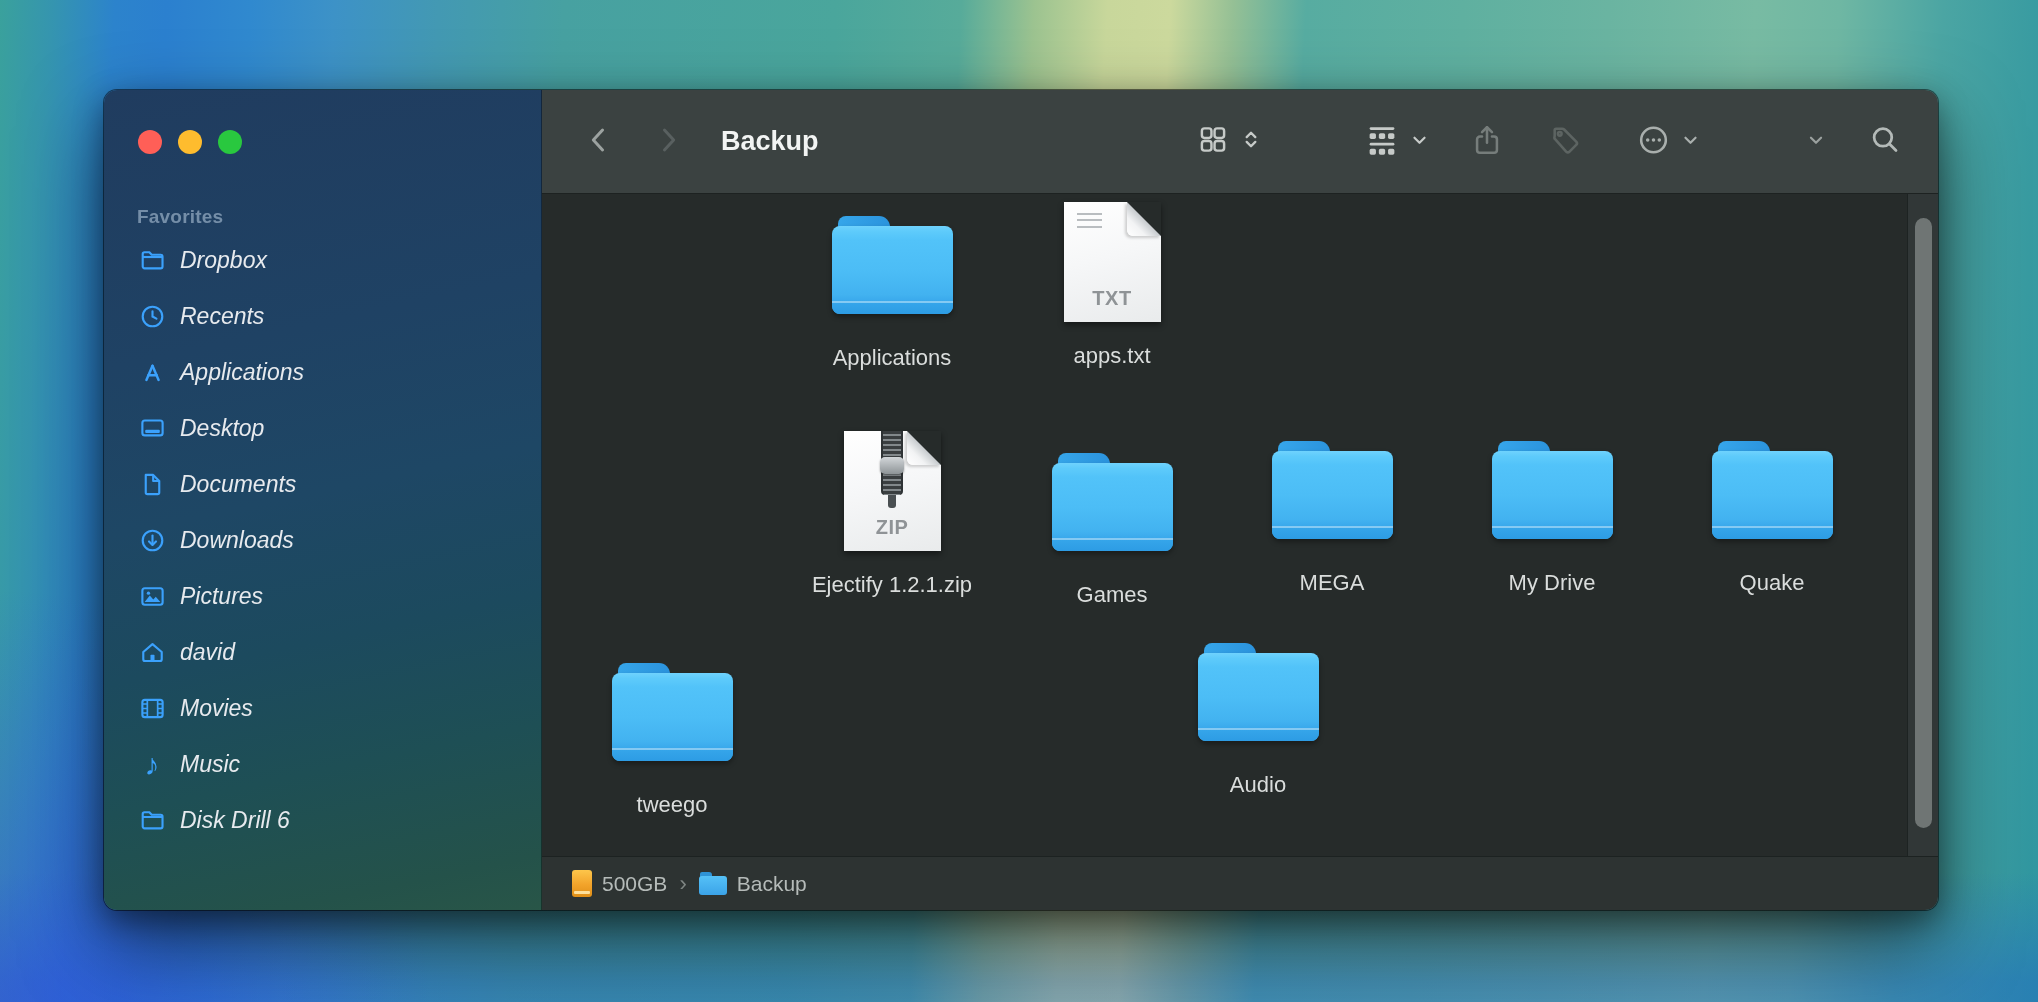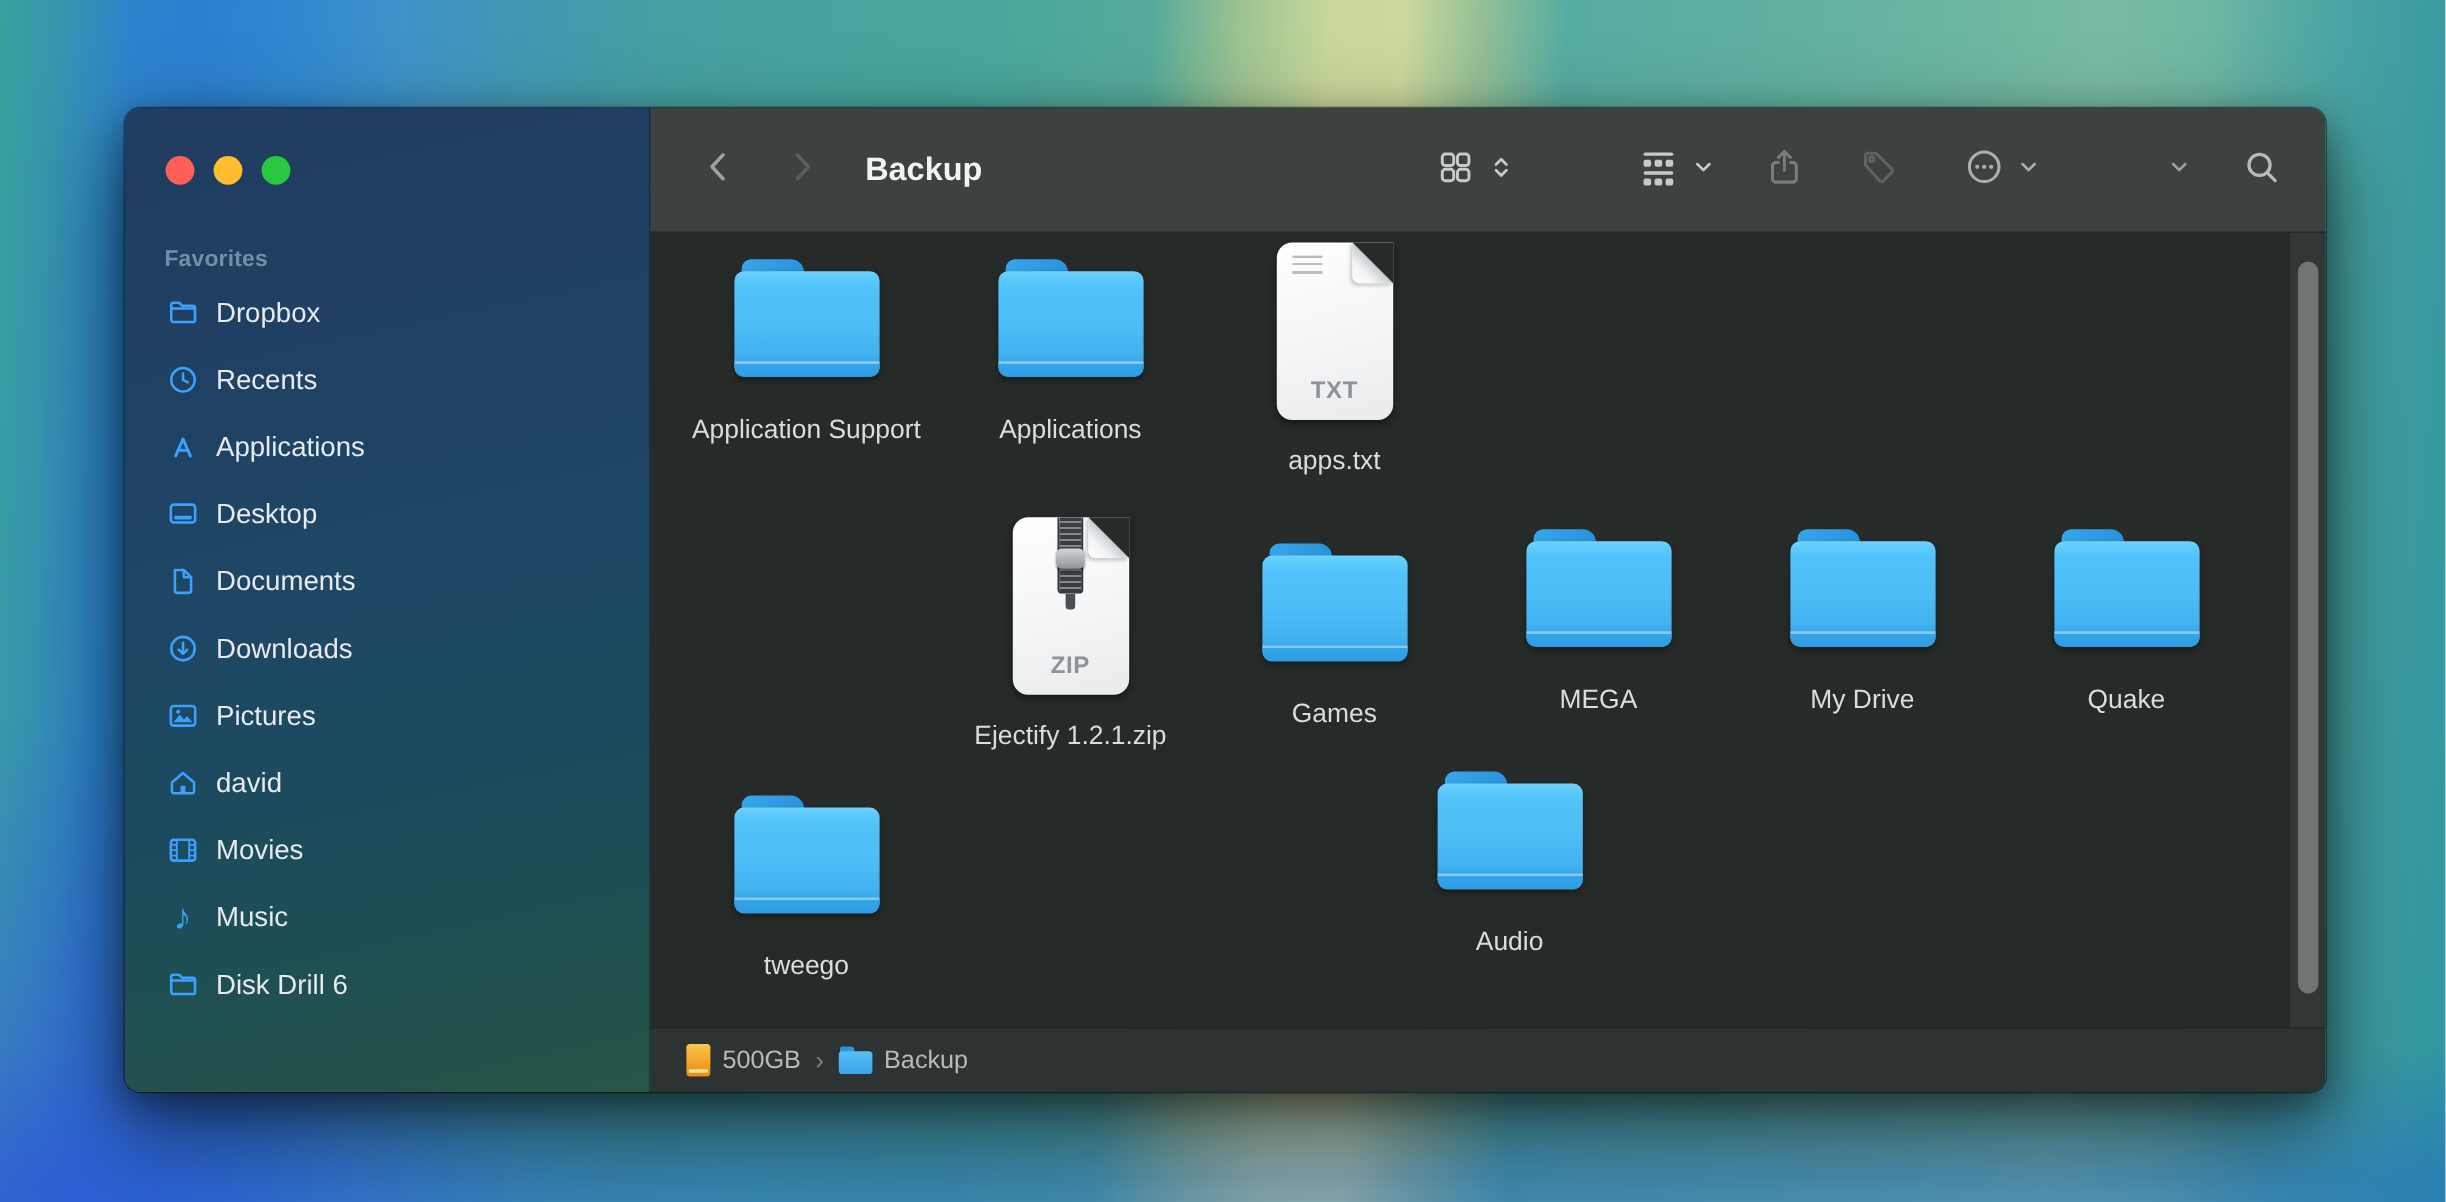--- a/index.html
+++ b/index.html
@@ -35,21 +35,21 @@
   .t-red{left:34px;}  .t-yellow{left:74px;} .t-green{left:114px;}
   .side-section{
     position:absolute;left:33px;top:116px;font-size:19px;font-weight:700;
     color:rgba(170,190,212,.62);letter-spacing:.2px;
   }
   .side-list{position:absolute;left:0;top:142px;width:100%;}
   .side-item{height:56px;display:flex;align-items:center;padding-left:33px;}
   .side-icon{width:30px;height:30px;display:flex;align-items:center;justify-content:center;color:#3ba1fc;flex:0 0 30px;}
   .side-icon svg{width:27px;height:27px;}
   .side-icon .glyph{font-size:30px;line-height:27px;color:#3ba1fc;}
-  .side-label{margin-left:13px;font-size:23px;color:#e7eaee;white-space:nowrap;}
+  .side-label{margin-left:13px;font-size:23px;color:#e7eaee;white-space:nowrap;font-style:italic;}
   .side-scrollthumb{
     position:absolute;right:8px;top:110px;width:15px;height:197px;border-radius:8px;
     background:rgba(158,172,186,.55);
   }
   
   .main{position:absolute;left:437px;top:0;right:0;bottom:0;border-left:1px solid rgba(0,0,0,.38);}
   .toolbar{
     position:absolute;left:0;top:0;right:0;height:103px;background:#3b4241;
     border-bottom:1px solid #1d2221;
   }
@@ -94,21 +94,21 @@
     border-radius:0 0 8px 8px;
     background:linear-gradient(180deg,rgba(255,255,255,.38) 0 2px,#35a5ea 2px,#2d9ce4 100%);
   }
   
   .mini-folder{position:relative;width:28px;height:23px;flex:0 0 28px;}
   .mini-folder .mtab{position:absolute;top:0;left:1px;width:12px;height:7px;border-radius:2px 3px 0 0;background:#2f93d6;}
   .mini-folder .mbody{position:absolute;left:0;right:0;top:4px;bottom:0;border-radius:3px;
     background:linear-gradient(180deg,#55c1f7,#3ba3e8);}
   
   .page-icon{
-    position:relative;width:97px;height:148px;border-radius:13px;border-top-right-radius:0;
+    position:relative;width:97px;height:120px;border-radius:0;border-top-right-radius:0;
     background:linear-gradient(165deg,#ffffff 0%,#f6f7f8 45%,#e9ebec 100%);
     box-shadow:0 3px 6px rgba(0,0,0,.45);
   }
   .page-fold{
     position:absolute;top:0;right:0;width:34px;height:34px;border-bottom-left-radius:6px;
     background:linear-gradient(225deg,#262b2a 0%,#262b2a 49%,#c9cdd0 51%,#f2f3f4 72%,#ffffff 100%);
     box-shadow:-2px 2px 3px rgba(0,0,0,.18);
   }
   .page-badge{
     position:absolute;bottom:12px;left:0;width:100%;text-align:center;
@@ -340,27 +340,20 @@
               <circle cx="10.5" cy="10.5" r="6.4"></circle>
               <path d="M15.3 15.3 20 20"></path>
             </svg></span>
         </div>
     </div>
 
     <div class="content" id="content">
       <div class="scroll-track">
         <div class="scroll-thumb"></div>
       </div>
-    <div class="file-item" style="left: 30px; top: 22px;">
-          <div class="folder-icon">
-            <div class="folder-tab"></div>
-            <div class="folder-body"></div>
-          </div>
-          <div class="file-label after-folder">Application Support</div>
-        </div>
         <div class="file-item" style="left: 250px; top: 22px;">
           <div class="folder-icon">
             <div class="folder-tab"></div>
             <div class="folder-body"></div>
           </div>
           <div class="file-label after-folder">Applications</div>
         </div>
         <div class="file-item" style="left: 470px; top: 8px;">
           <div class="page-icon">
             <div class="txt-lines"></div>

